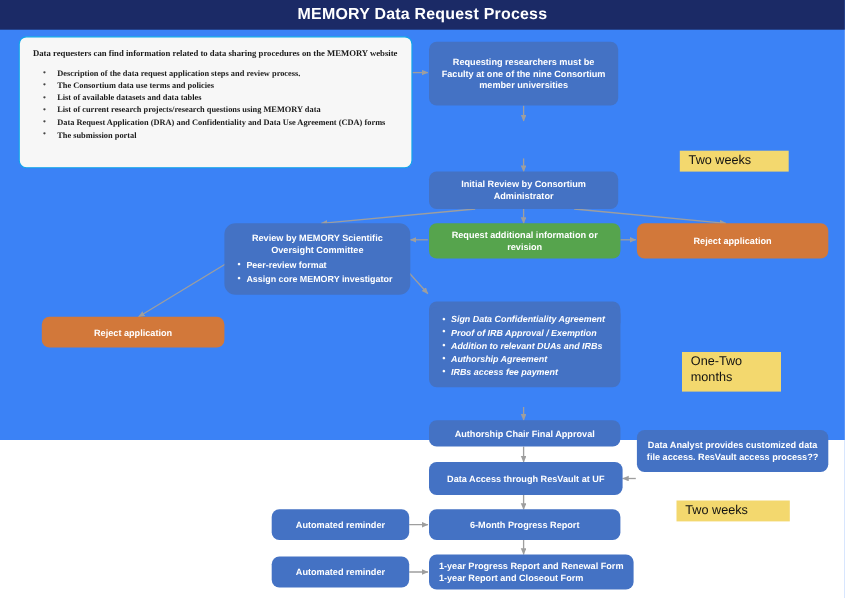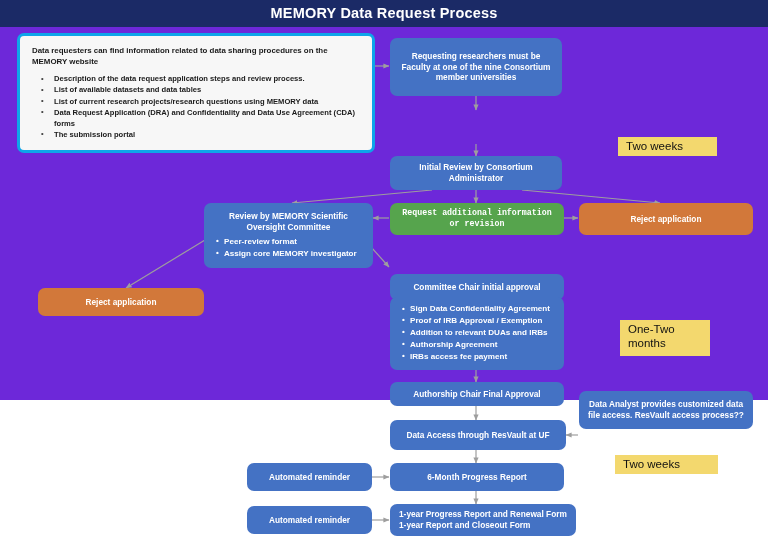--- a/index.html
+++ b/index.html
@@ -10,21 +10,21 @@
     width: 768px;
     height: 544px;
     background: #ffffff;
     font-family: "Liberation Sans", sans-serif;
     overflow: hidden;
   }
   #canvas {
     position: relative;
     width: 768px;
     height: 400px;
-    background: #6d28d9;
+    background: #3b82f6;
   }
 
   
   #header-bar {
     position: absolute;
     left: 0; top: 0;
     width: 768px; height: 27px;
     background: #1b2a66;
   }
   #header-title {
@@ -56,21 +56,21 @@
     font-size: 8.3px;
     font-weight: bold;
     display: flex;
     align-items: center;
     justify-content: center;
     text-align: center;
     padding: 4px 8px;
     line-height: 1.32;
   }
   .node.blue   { background: #4472c4; }
-  .node.green  { background: #56a44d; font-family: Liberation Mono, monospace; }
+  .node.green  { background: #56a44d; }
   .node.orange { background: #d2783a; }
 
   .node.listbox {
     display: block;
     text-align: left;
   }
   .node .title {
     display: block;
     text-align: center;
     margin-bottom: 4px;
@@ -95,24 +95,25 @@
     font-size: 8px;
   }
 
   
   #info-card {
     position: absolute;
     left: 17px; top: 33px;
     width: 358px; height: 120px;
     box-sizing: border-box;
     background: #f7f7f7;
-    border: 3px solid #0ea5e9;
+    border: 1px solid #0ea5e9;
     border-radius: 7px;
     padding: 10px 12px 8px 12px;
     color: #1a1a1a;
+    font-family: Liberation Serif, serif;
   }
   #info-lead {
     font-size: 7.9px;
     font-weight: bold;
     line-height: 1.33;
     margin-bottom: 7px;
   }
   #info-list {
     margin: 0;
     padding: 0 0 0 22px;
@@ -197,49 +198,50 @@
       <path d="M476,491 L476,504"></path>
 
       <path d="M372,520 L389,520"></path>
     </g>
   </svg>
 
   <div id="info-card">
     <div id="info-lead">Data requesters can find information related to data sharing procedures on the MEMORY website</div>
     <ul id="info-list">
       <li>Description of the data request application steps and review process.</li>
+      <li>The Consortium data use terms and policies</li>
       <li>List of available datasets and data tables</li>
       <li>List of current research projects/research questions using MEMORY data</li>
       <li>Data Request Application (DRA) and Confidentiality and Data Use Agreement (CDA) forms</li>
       <li>The submission portal</li>
     </ul>
   </div>
 
   <div class="node blue" style="left:390px; top:38px; width:172px; height:58px;">Requesting researchers must be Faculty at one of the nine Consortium member universities</div>
 
 
   <div class="node blue" style="left:390px; top:156px; width:172px; height:34px;">Initial Review by Consortium Administrator</div>
 
-  <div class="node blue listbox" style="left:204px; top:203px; width:169px; height:65px; padding:8px 9px;">
+  <div class="node blue listbox" style="left:204px; top:203px; width:169px; height:65px; padding:8px 9px;border-radius:10px;">
     <span class="title">Review by MEMORY Scientific Oversight Committee</span>
     <ul>
       <li>Peer-review format</li>
       <li>Assign core MEMORY investigator</li>
     </ul>
   </div>
 
   <div class="node green" style="left:390px; top:203px; width:174px; height:32px;">Request additional information  or revision</div>
 
   <div class="node orange" style="left:579px; top:203px; width:174px; height:32px;">Reject application</div>
 
   <div class="node orange" style="left:38px; top:288px; width:166px; height:28px;">Reject application</div>
 
   <div class="node blue" style="left:390px; top:274px; width:174px; height:26px;">Committee Chair initial approval</div>
 
-  <div class="node blue listbox" style="left:390px; top:297px; width:174px; height:73px; padding:7px 9px;">
+  <div class="node blue listbox" style="left:390px; top:279px; width:174px; height:73px; padding:7px 9px;font-style:italic;">
     <ul>
       <li>Sign Data Confidentiality Agreement</li>
       <li>Proof of IRB Approval / Exemption</li>
       <li>Addition to relevant DUAs and IRBs</li>
       <li>Authorship Agreement</li>
       <li>IRBs access fee payment</li>
     </ul>
   </div>
 
   <div class="node blue" style="left:390px; top:382px; width:174px; height:24px;">Authorship Chair Final Approval</div>

